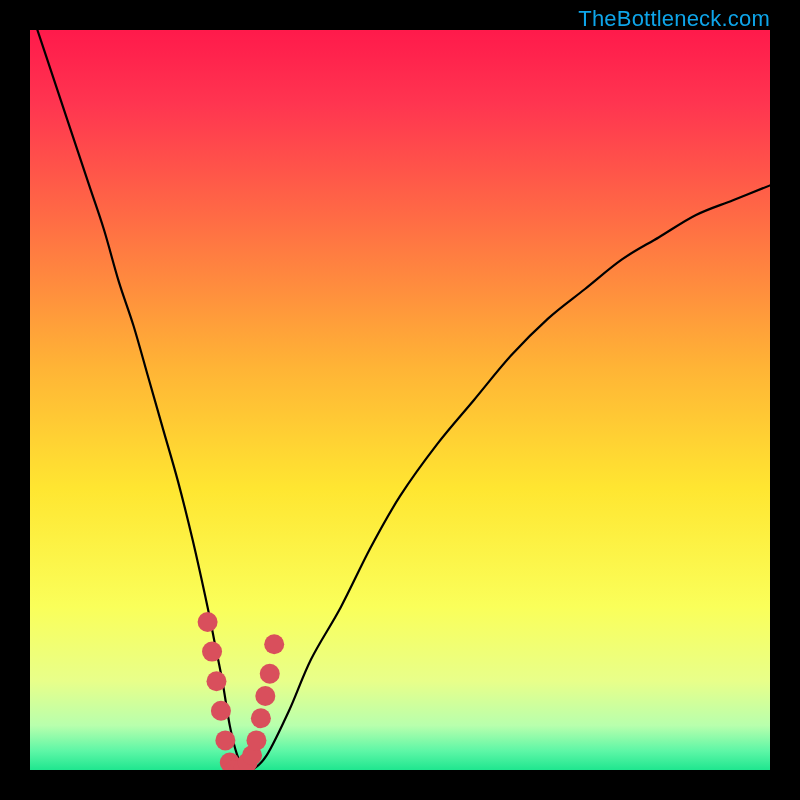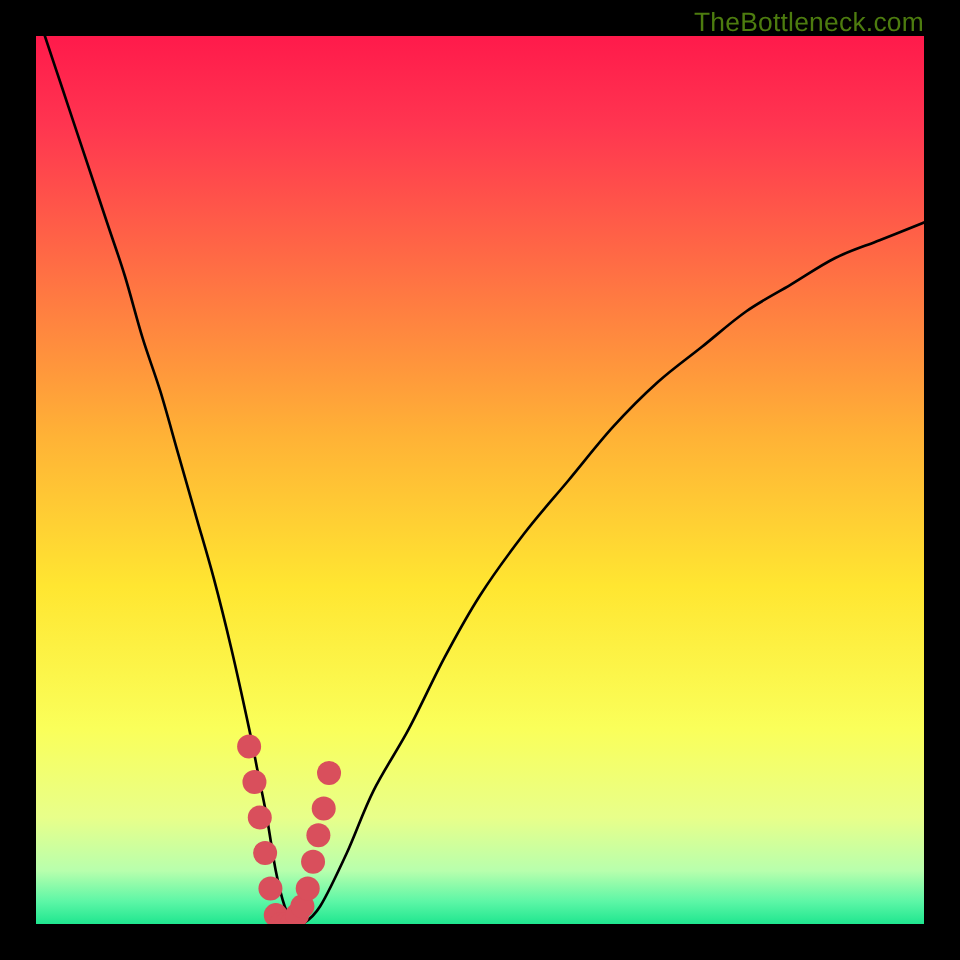--- a/index.html
+++ b/index.html
@@ -28,21 +28,21 @@
     overflow: hidden;
   }
   .gradient {
     position: absolute;
     inset: 0;
   }
   .watermark {
     position: absolute;
     top: 6px;
     right: 30px;
-    color: #4d7c0f;
+    color: #0ea5e9;
     font-size: 22px;
     font-weight: 500;
     letter-spacing: 0.2px;
     user-select: none;
   }
   svg.curve {
     position: absolute;
     inset: 0;
     width: 100%;
     height: 100%;

